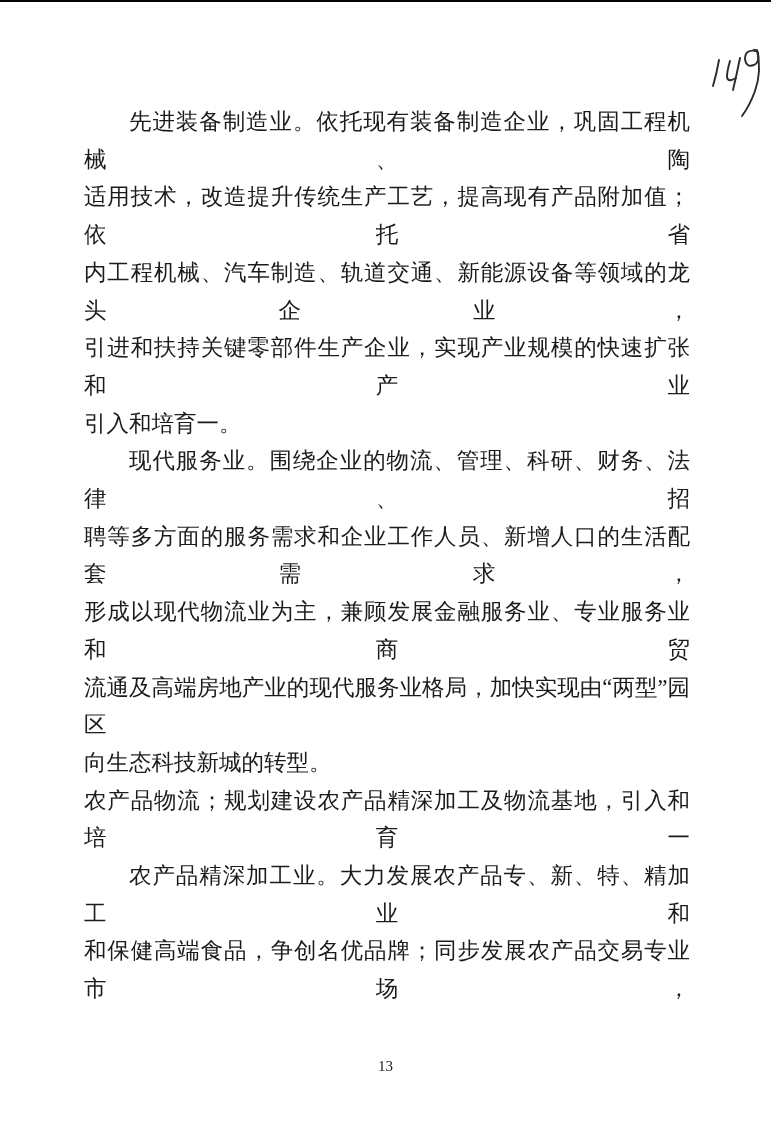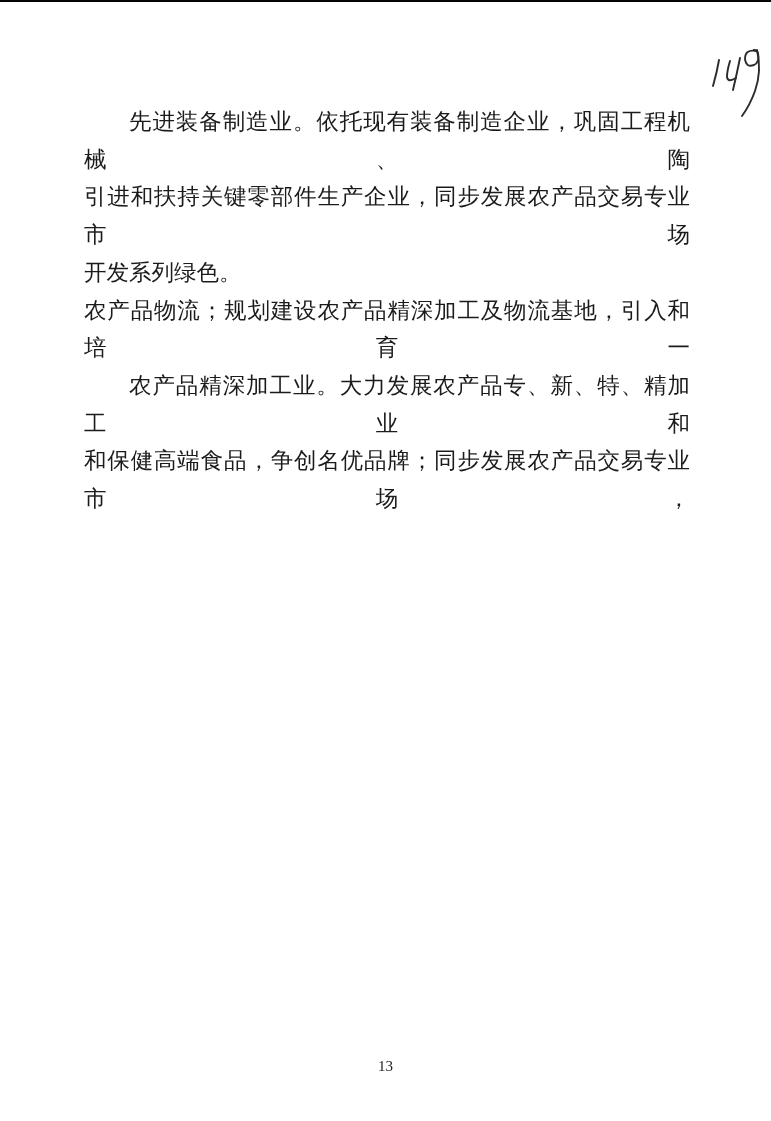--- a/index.html
+++ b/index.html
@@ -92,24 +92,33 @@
       <path d="M 57,10 Q 46,8 46,18 Q 47,27 55,24 Q 61,21 59,12 Q 58,9 55,9"></path>
 
       <path d="M 58,9 Q 63,30 56,50 Q 51,64 43,75"></path>
     </svg>
   </div>
 
   <main class="body-text">
 
     <div class="paragraph">
       <div class="line j indent">先进装备制造业。依托现有装备制造企业，巩固工程机械、陶</div>
-      <div class="line j">引进和扶持关键零部件生产企业，同步发展农产品交易专业市场</div>
-      <div class="line">开发系列绿色。</div>
+      <div class="line j">适用技术，改造提升传统生产工艺，提高现有产品附加值；依托省</div>
+      <div class="line j">内工程机械、汽车制造、轨道交通、新能源设备等领域的龙头企业，</div>
+      <div class="line j">引进和扶持关键零部件生产企业，实现产业规模的快速扩张和产业</div>
+      <div class="line">引入和培育一。</div>
     </div>
 
+    <div class="paragraph">
+      <div class="line j indent">现代服务业。围绕企业的物流、管理、科研、财务、法律、招</div>
+      <div class="line j">聘等多方面的服务需求和企业工作人员、新增人口的生活配套需求，</div>
+      <div class="line j">形成以现代物流业为主，兼顾发展金融服务业、专业服务业和商贸</div>
+      <div class="line j">流通及高端房地产业的现代服务业格局，加快实现由“两型”园区</div>
+      <div class="line">向生态科技新城的转型。</div>
+    </div>
 
     <div class="paragraph">
       <div class="line j">农产品物流；规划建设农产品精深加工及物流基地，引入和培育一</div>
       <div class="line j indent">农产品精深加工业。大力发展农产品专、新、特、精加工业和</div>
       <div class="line j">和保健高端食品，争创名优品牌；同步发展农产品交易专业市场，</div>
 
     </div>
 
   </main>
 

